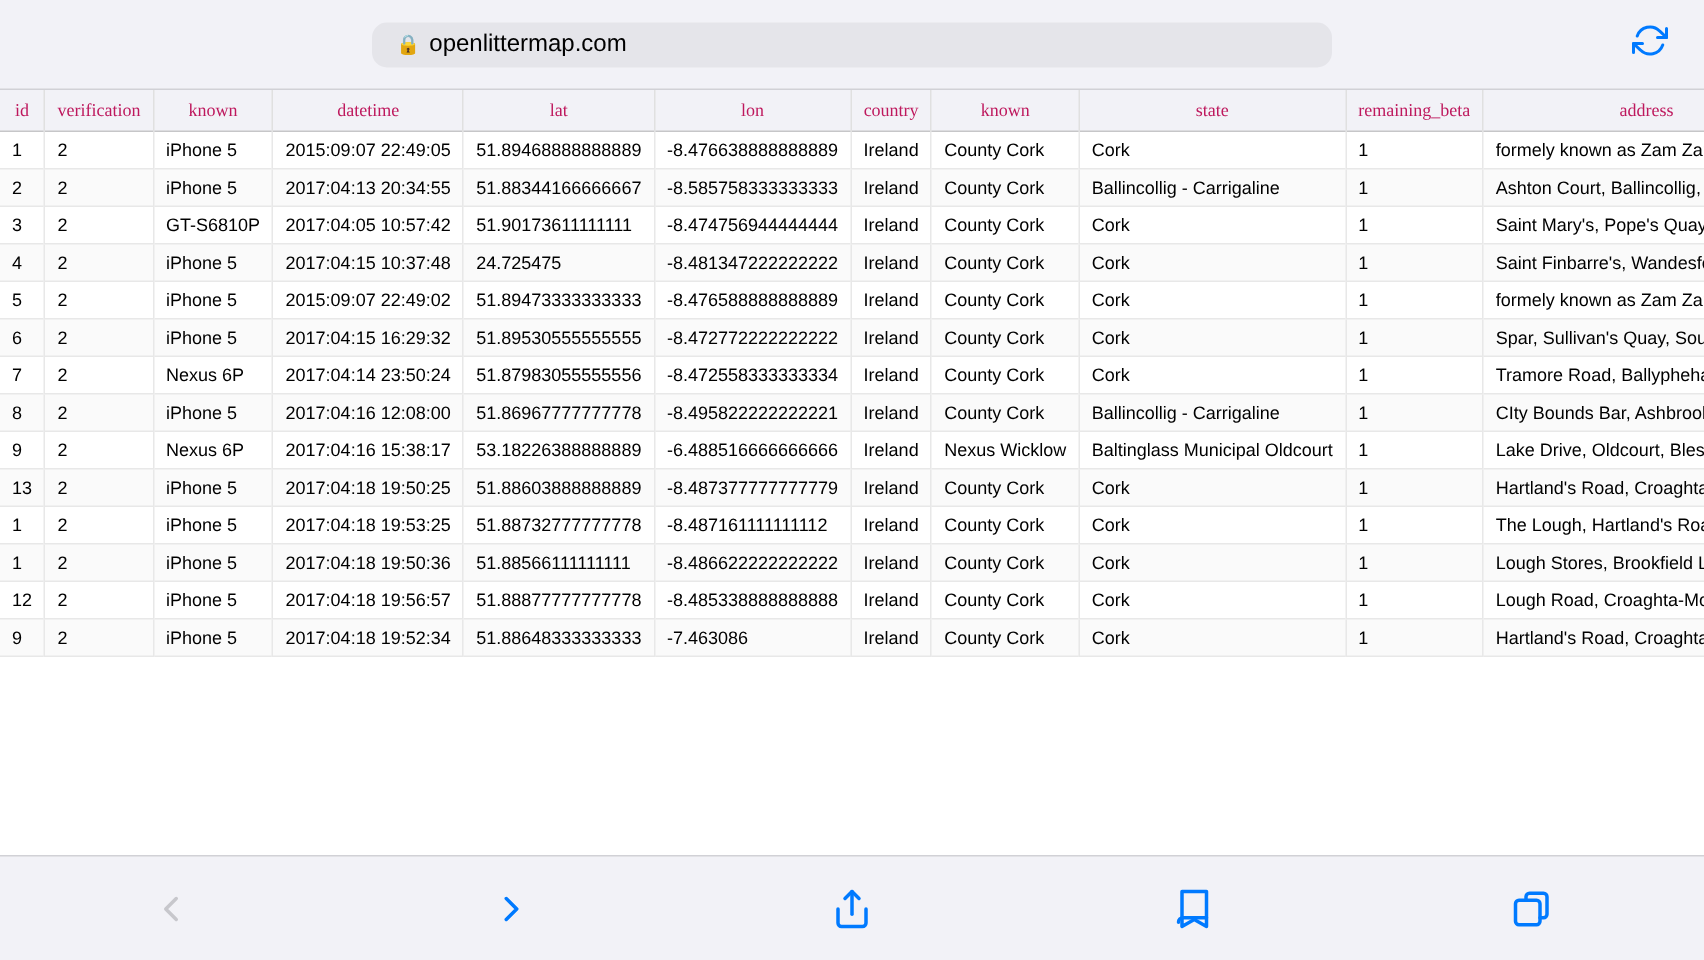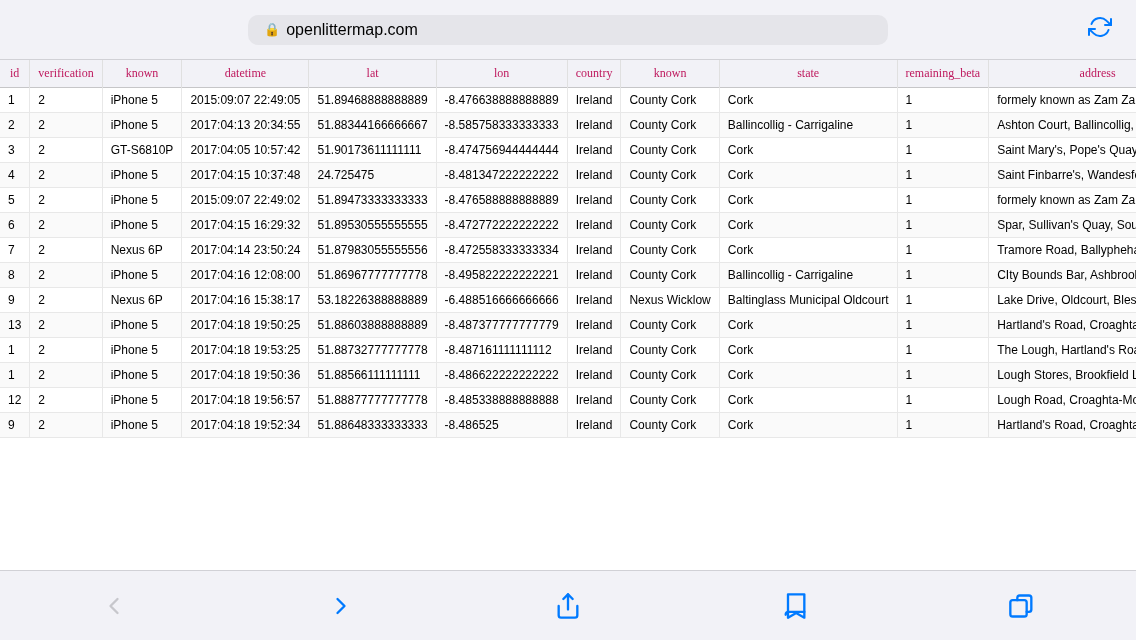--- a/index.html
+++ b/index.html
@@ -322,21 +322,21 @@
           <td>Cork</td>
           <td>1</td>
           <td>Lough Road, Croaghta-More, The L...</td>
         </tr>
         <tr>
           <td>9</td>
           <td>2</td>
           <td>iPhone 5</td>
           <td>2017:04:18 19:52:34</td>
           <td>51.88648333333333</td>
-          <td>-8.486525</td>
+          <td>-7.463086</td>
           <td>Ireland</td>
           <td>County Cork</td>
           <td>Cork</td>
           <td>1</td>
           <td>Hartland's Road, Croaghta-More, C...</td>
         </tr>
       </tbody>
   </table>
 </div>
 

